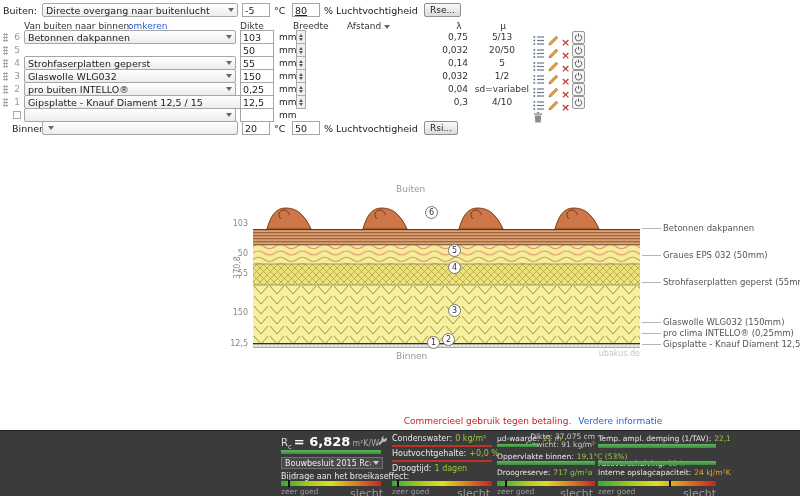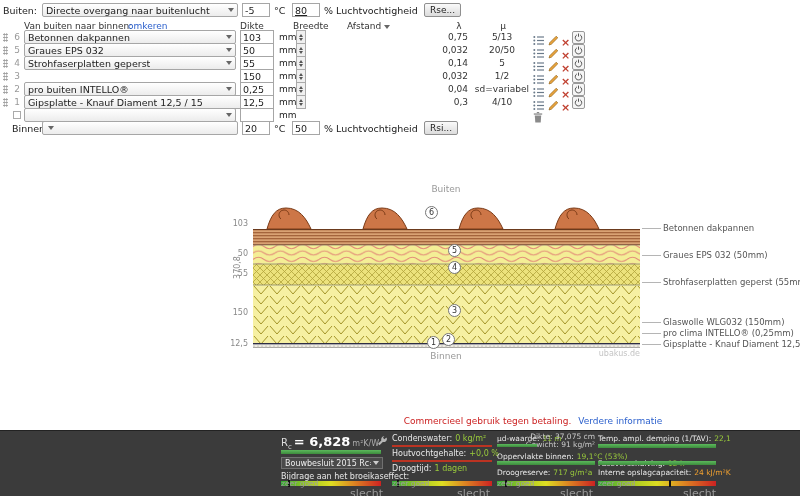--- a/index.html
+++ b/index.html
@@ -40,41 +40,41 @@
 
   
   #xsec-wrap{position:absolute;left:253px;top:205px;width:387px;height:143px}
   .mark{position:absolute;width:13px;height:13px;border:1px solid #777;border-radius:50%;background:#fff;
     font-size:8px;color:#333;display:flex;align-items:center;justify-content:center;cursor:pointer}
   .dlab{position:absolute;font-size:8.5px;color:#555;white-space:nowrap}
   .leader{position:absolute;left:642px;width:19px;height:0;border-top:1px solid #b5b5b5}
   .dim{position:absolute;font-size:8px;color:#888;text-align:right;width:30px;left:218px}
   .dimtotal{position:absolute;left:219px;top:263px;width:36px;font-size:8px;color:#888;text-align:center;
     transform:rotate(-90deg)}
-  .side-lab{position:absolute;left:396px;width:100px;text-align:center;font-size:9px;color:#999}
+  .side-lab{position:absolute;left:396px;width:100px;font-size:9px;color:#999}
   .wmark{position:absolute;left:558px;top:349px;width:82px;text-align:right;font-size:8px;color:#c4c4c4}
 
   
   .notice{position:absolute;left:133px;top:416px;width:800px;text-align:center;font-size:9px}
   .notice .red{color:#cc2222}
   .notice .blue{color:#2a5fcc;cursor:pointer;margin-left:4px}
 
   
   #bbar{position:absolute;left:0;top:430px;width:800px;height:66px;background:#3b3b3b;border-top:1px solid #222;color:#e8e8e8}
   .bcol{position:absolute;top:0;height:66px}
   .bcol > *{position:absolute;white-space:nowrap}
   .s8{font-size:8px;color:#e8e8e8}
   .s75{font-size:7.5px;color:#e8e8e8}
   .vg{color:#9acb3c;margin-left:3px}
   .vo{color:#f0a030;margin-left:3px}
   .gbar{background:linear-gradient(#5cb85c,#3d8b3d);height:4px}
   .grad{height:5px;background:linear-gradient(90deg,#33aa33 0%,#aacc22 30%,#dddd22 50%,#dd8822 72%,#cc2222 100%)}
   .gmark{position:absolute;top:-1px;width:2px;height:7px;background:#111}
   .redline{height:2px;background:#bb3322}
-  .foot-l{left:0;top:48px;font-size:7.5px;color:#9a9a9a}
+  .foot-l{left:0;top:56px;font-size:7.5px;color:#9a9a9a}
   .foot-r{right:2px;top:56px;font-size:11px;color:#9a9a9a}
   .dsel{background:#4a4a4a;border:1px solid #707070;color:#eee;font-size:8px;display:flex;align-items:center;
     padding:0 3px;cursor:pointer}
   .dsel .sel-t{flex:1;white-space:nowrap;overflow:hidden}
   .dsel .arr{border-top-color:#ccc}
   .rcline{left:0;top:0;white-space:nowrap}
   .rc-sym{font-size:10px;color:#ddd}
   .rc-sym sub{font-size:7px}
   .rc-val{font-size:13px;font-weight:bold;color:#fff;margin-left:2px}
   .rc-unit{font-size:8px;color:#aaa;margin-left:2px}
@@ -146,24 +146,20 @@
       <span class="ic ic-power" style="left:572px">
         <svg width="9" height="9" viewBox="0 0 10 10">
             <path d="M3.2 2.1 a3.6 3.6 0 1 0 3.6 0" fill="none" stroke="#555" stroke-width="1.1"></path>
             <line x1="5" y1="0.6" x2="5" y2="4.2" stroke="#555" stroke-width="1.1"></line>
           </svg>
       </span>
     </div>
       <div class="row" style="top: 43px;">
       <span class="grip"></span>
       <span class="rn" style="left:10px">5</span>
-      <div class="sel" style="left:24px;width:212px">
-        <span class="sel-t">Graues EPS 032</span>
-        <span class="arr"></span>
-      </div>
       <input class="inp" style="left: 240px; width: 34px;" value="50">
       <span class="lbl" style="left:279px;font-size:9px">mm</span>
       <div class="spin" style="left:296px">
           <span class="up"></span>
           <span class="dn"></span>
         </div>
       <span class="lam">0,032</span>
       <span class="mu">20/50</span>
       <span class="ic" style="left:533px">
         <svg width="12" height="11" viewBox="0 0 12 11">
@@ -230,20 +226,24 @@
       <span class="ic ic-power" style="left:572px">
         <svg width="9" height="9" viewBox="0 0 10 10">
             <path d="M3.2 2.1 a3.6 3.6 0 1 0 3.6 0" fill="none" stroke="#555" stroke-width="1.1"></path>
             <line x1="5" y1="0.6" x2="5" y2="4.2" stroke="#555" stroke-width="1.1"></line>
           </svg>
       </span>
     </div>
       <div class="row" style="top: 69px;">
       <span class="grip"></span>
       <span class="rn" style="left:10px">3</span>
+      <div class="sel" style="left:24px;width:212px">
+        <span class="sel-t">Glaswolle WLG032</span>
+        <span class="arr"></span>
+      </div>
       <input class="inp" style="left: 240px; width: 34px;" value="150">
       <span class="lbl" style="left:279px;font-size:9px">mm</span>
       <div class="spin" style="left:296px">
           <span class="up"></span>
           <span class="dn"></span>
         </div>
       <span class="lam">0,032</span>
       <span class="mu">1/2</span>
       <span class="ic" style="left:533px">
         <svg width="12" height="11" viewBox="0 0 12 11">

